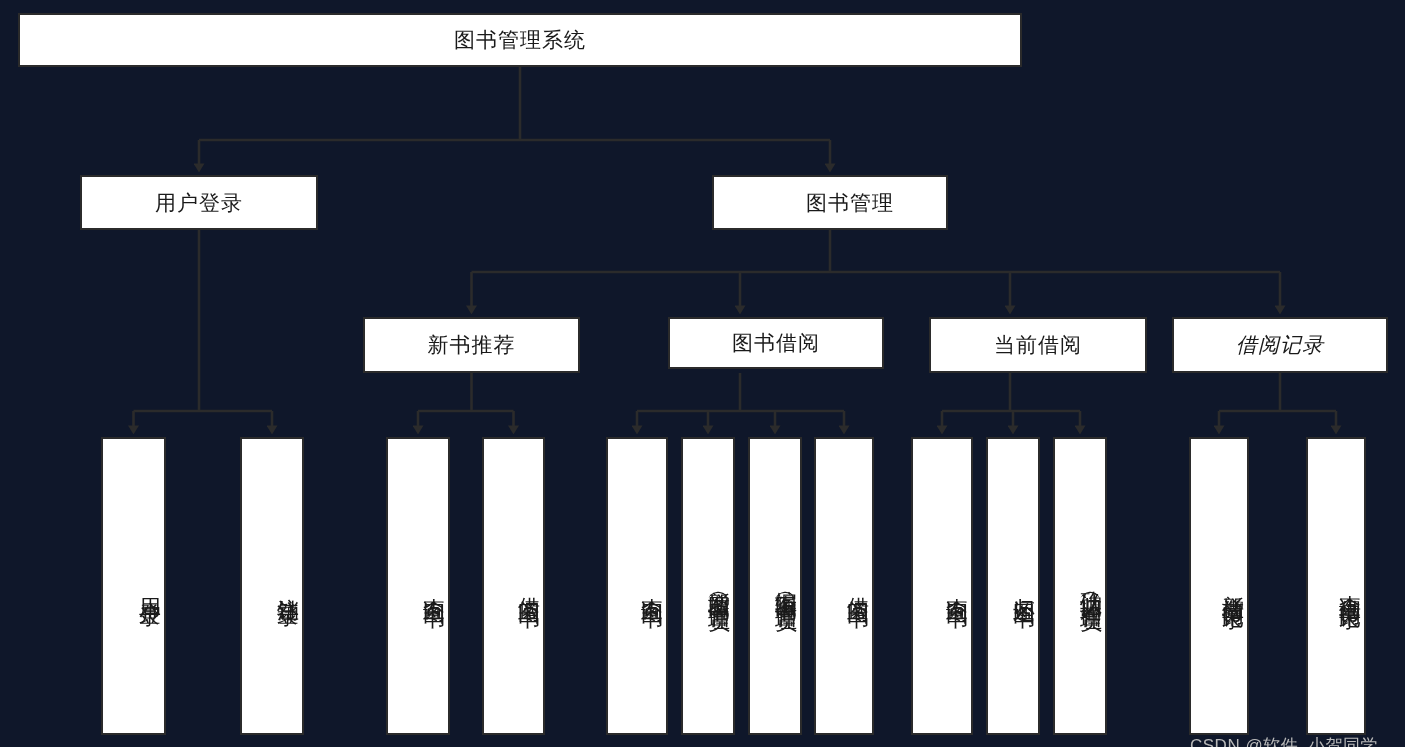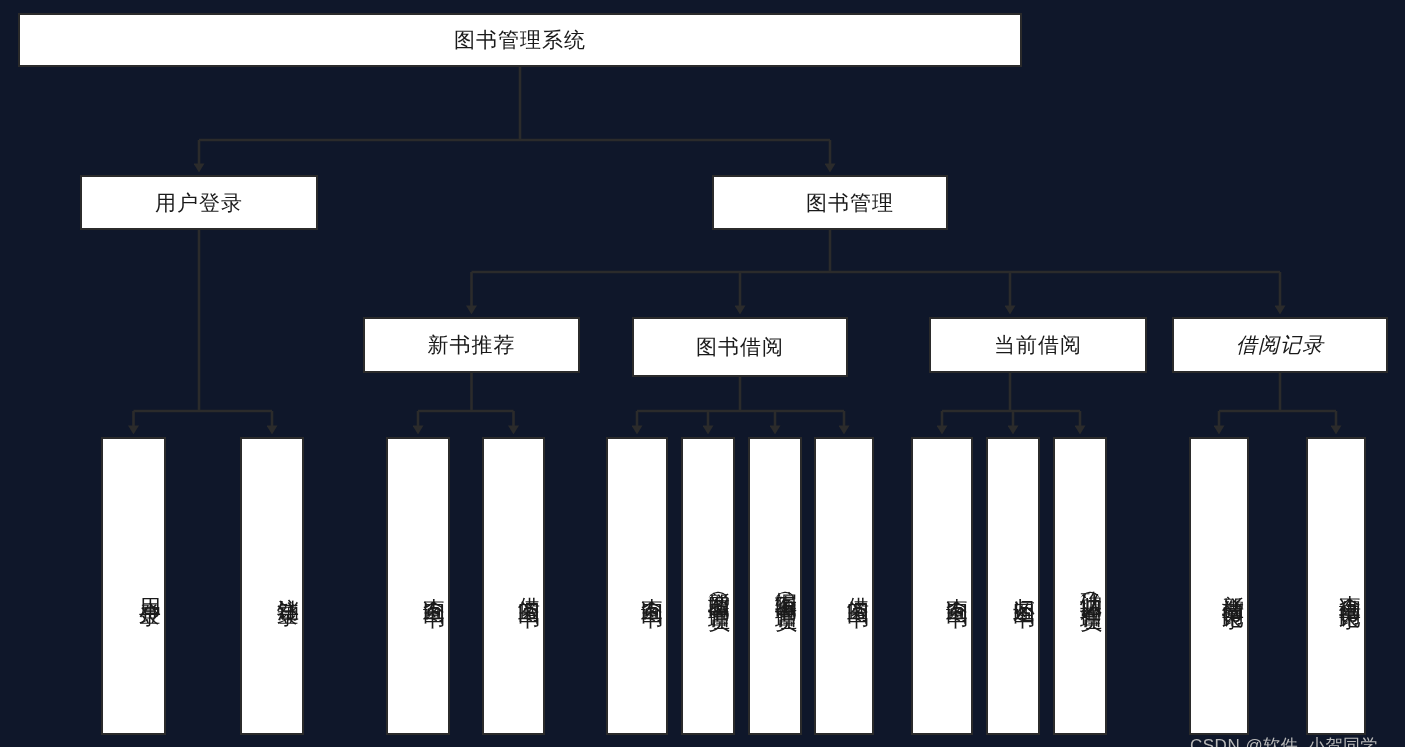--- a/index.html
+++ b/index.html
@@ -124,21 +124,21 @@
   <div class="node horiz" style="left: 80px; top: 175px; width: 238px; height: 55px;">
     <span>用户登录</span>
   </div>
   <div class="node horiz" style="left: 712px; top: 175px; width: 236px; height: 55px; padding-left: 40px;">
     <span>图书管理</span>
   </div>
 
   <div class="node horiz" style="left: 363px; top: 317px; width: 217px; height: 56px;">
     <span>新书推荐</span>
   </div>
-  <div class="node horiz" style="left: 632px; top: 317px; width: 216px; height: 60px;">
+  <div class="node horiz" style="left: 668px; top: 317px; width: 216px; height: 52px;">
     <span>图书借阅</span>
   </div>
   <div class="node horiz" style="left: 929px; top: 317px; width: 218px; height: 56px;">
     <span>当前借阅</span>
   </div>
   <div class="node horiz" style="left: 1172px; top: 317px; width: 216px; height: 56px; font-style: italic;">
     <span>借阅记录</span>
   </div>
 
   <div class="node leaf" style="left: 101px; top: 437px; width: 65px; height: 298px;">

